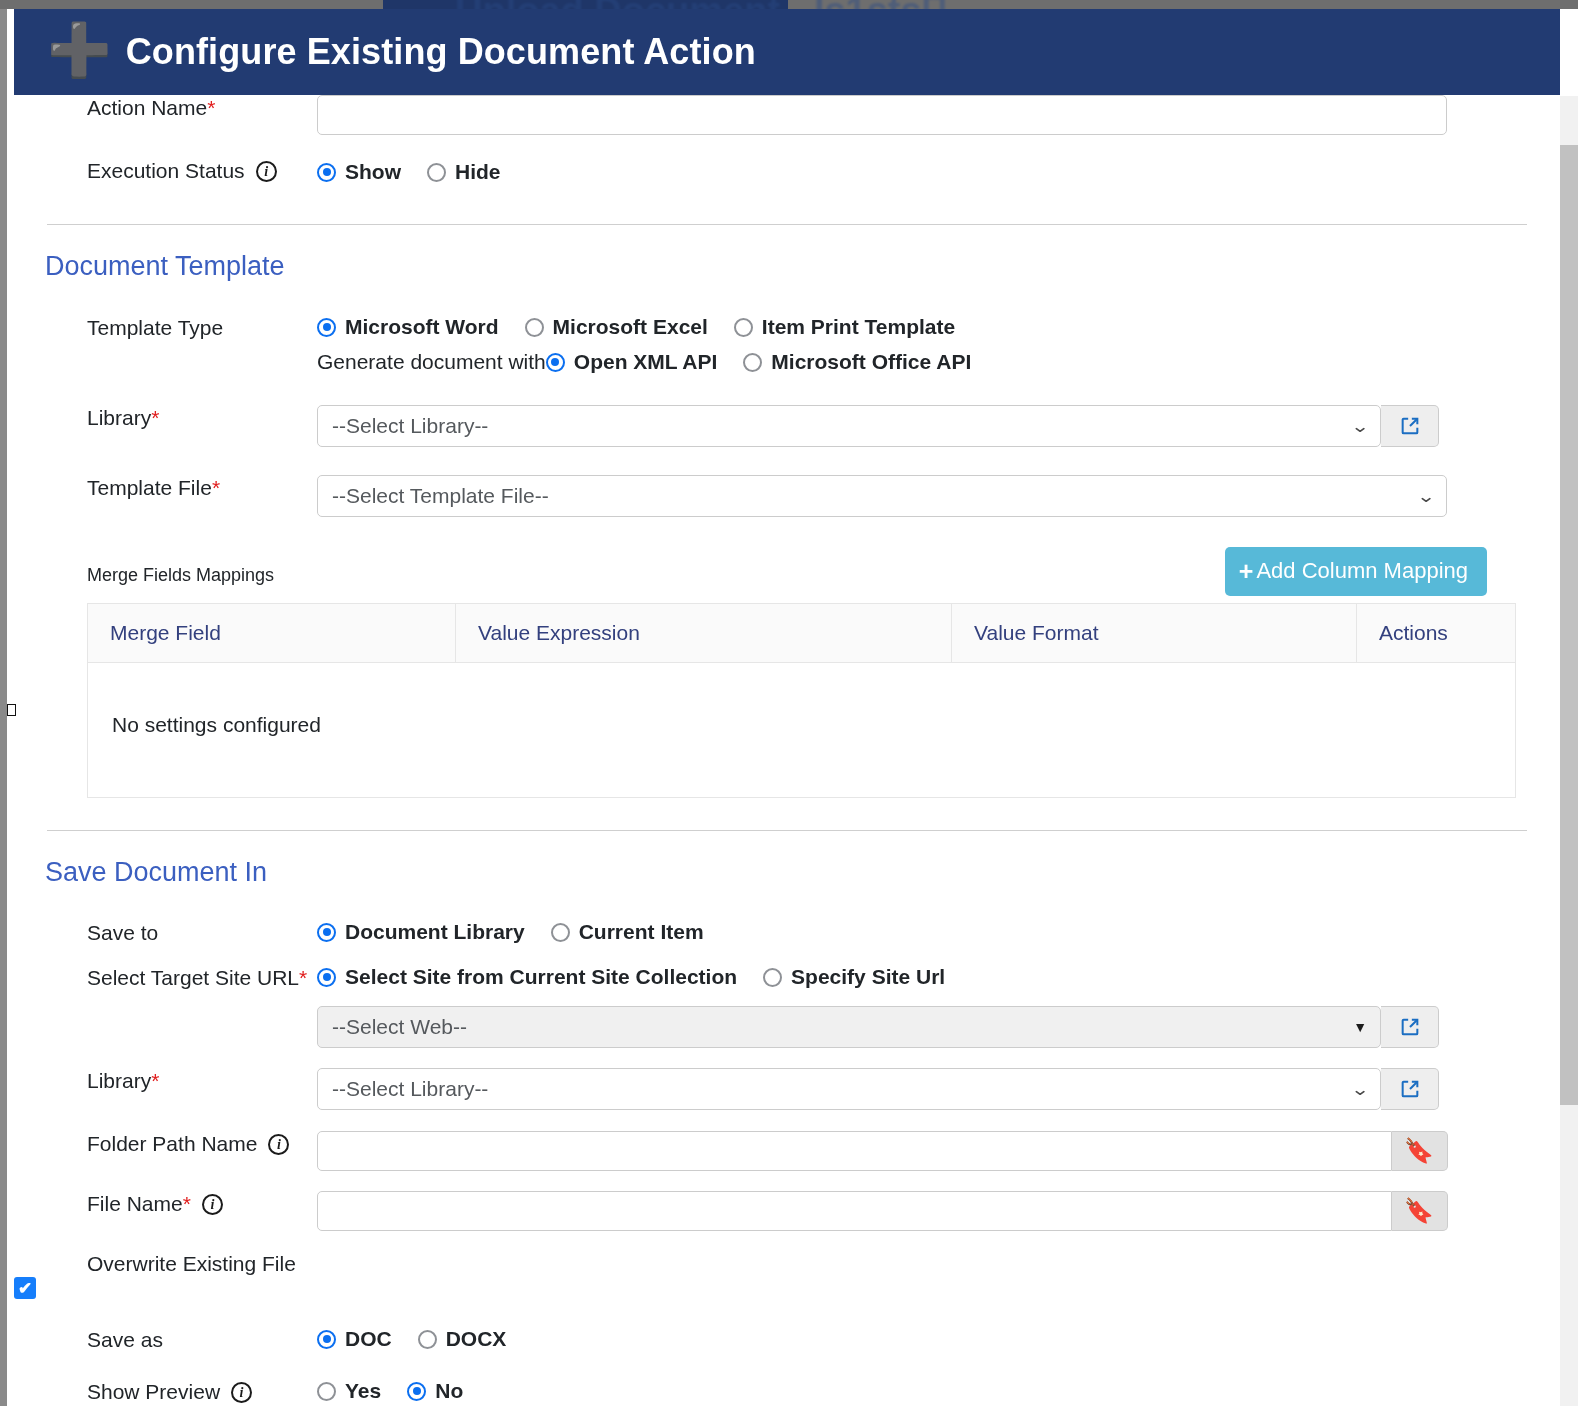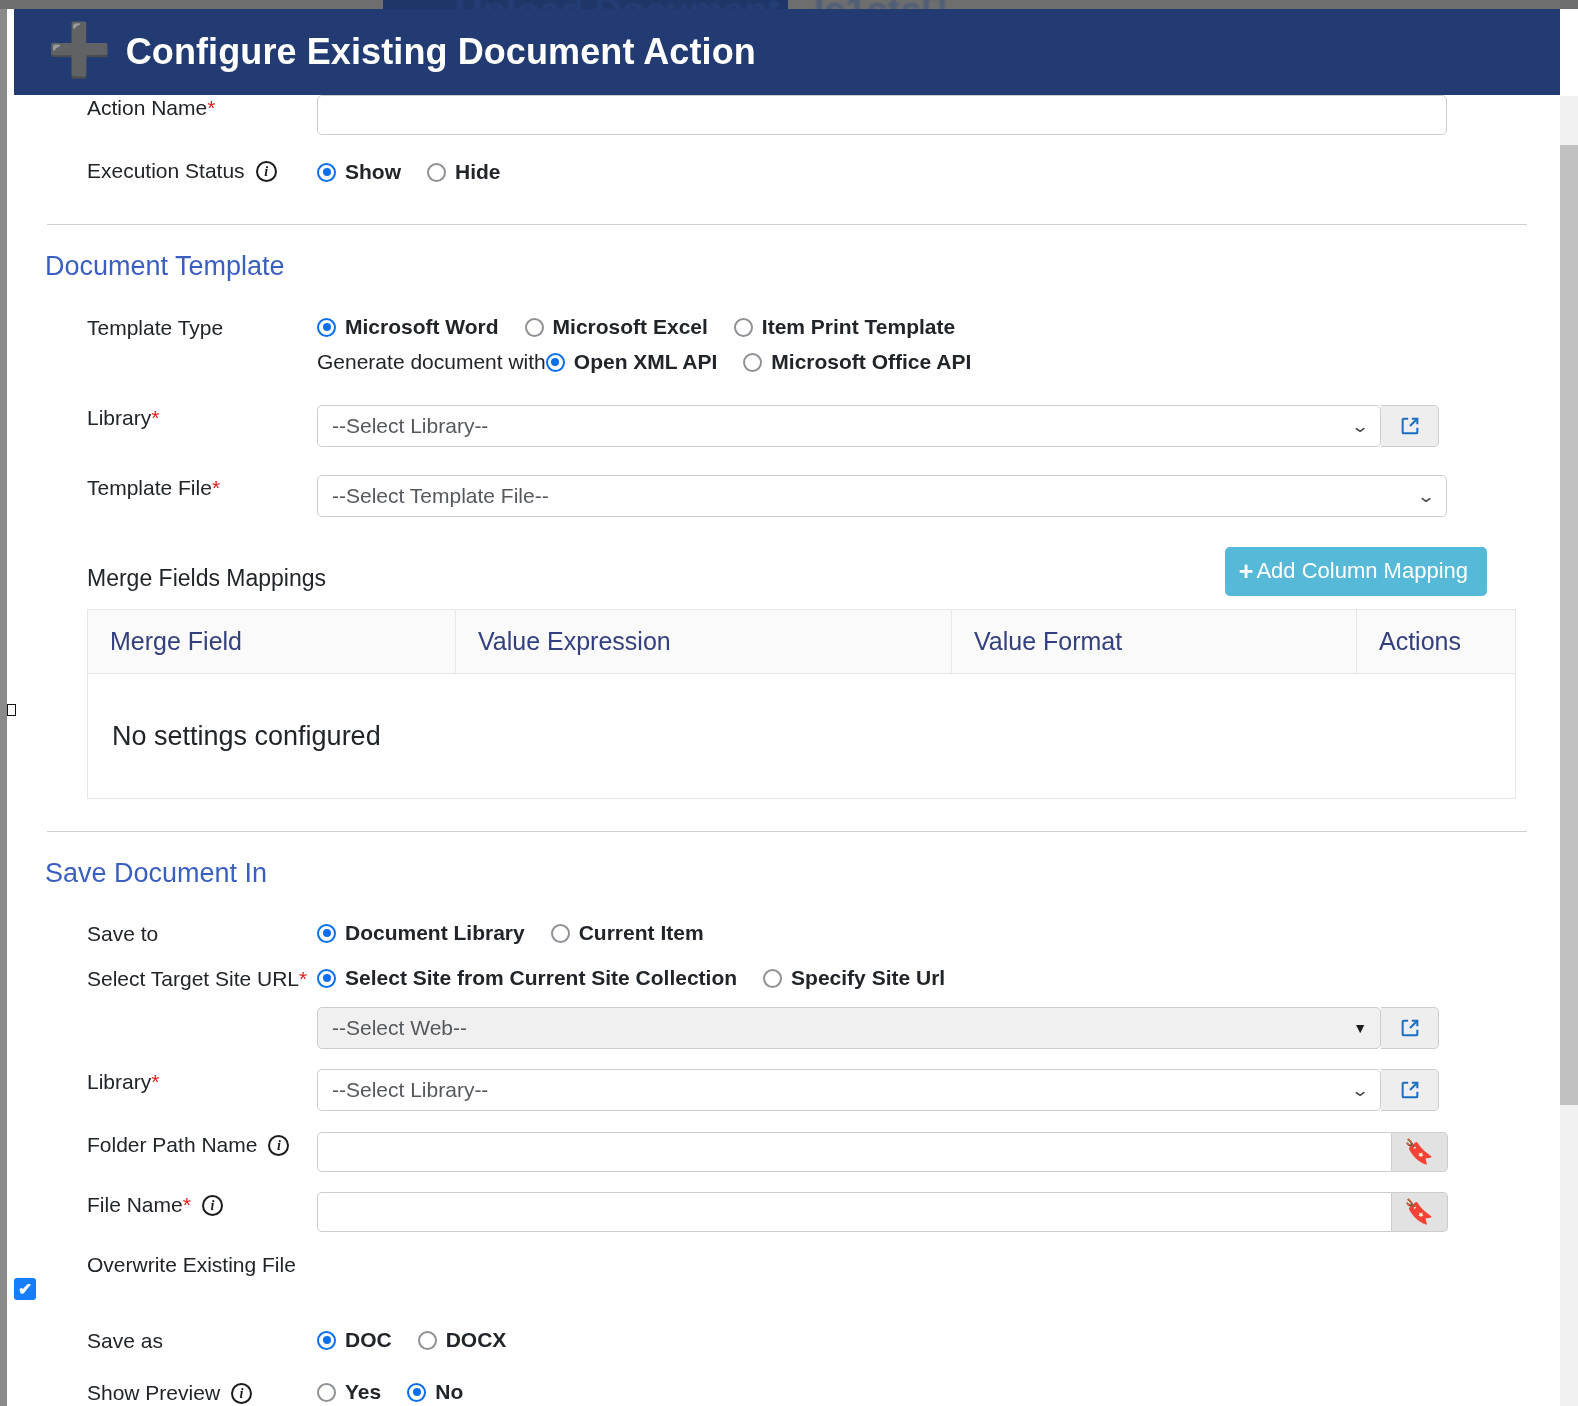--- a/index.html
+++ b/index.html
@@ -141,43 +141,43 @@
   .chk span{color:#fff;font-size:17px;line-height:17px;font-weight:bold;}
 
   .divider{height:1px;background:#cfcfcf;margin:0 33px;}
 
   .sect-title{
     font-size:27px;color:#3b5fc0;padding-left:31px;
   }
 
   
   .mf-head{display:flex;align-items:flex-start;}
-  .mf-label{font-size:23px;color:#212529;padding-left:73px;}
+  .mf-label{font-size:18px;color:#212529;padding-left:73px;}
   .btn-add{
     background:#57b9d8;color:#fff;border:none;border-radius:5px;
     font-size:22px;font-family:"Liberation Sans",sans-serif;
     padding:11px 19px 12px 14px;display:inline-flex;align-items:center;
     cursor:pointer;
   }
   .btn-add .p{font-size:25px;font-weight:bold;margin-right:3px;line-height:20px;}
 
   table.mf{
     border-collapse:collapse;width:1428px;margin-left:73px;margin-top:17px;
     table-layout:fixed;
   }
   table.mf th{
     background:#fafafa;border:1px solid #e6e6e6;
     text-align:left;font-weight:normal;
-    font-size:25px;color:#33407e;
+    font-size:21px;color:#33407e;
     padding:17px 0 17px 22px;
   }
   table.mf td{
     border:1px solid #e6e6e6;background:#fff;
-    font-size:27px;color:#212529;
-    padding:26px 0 26px 24px;height:72px;
+    font-size:21px;color:#212529;
+    padding:26px 0 36px 24px;height:72px;
   }
 </style>
 </head>
 <body>
 
 <div id="bg-page">
   <div id="bg-topstrip"></div>
   <div id="bg-topstrip2"></div>
   <div id="bg-title">Upload Document - Is1sts[]</div>
 </div>

